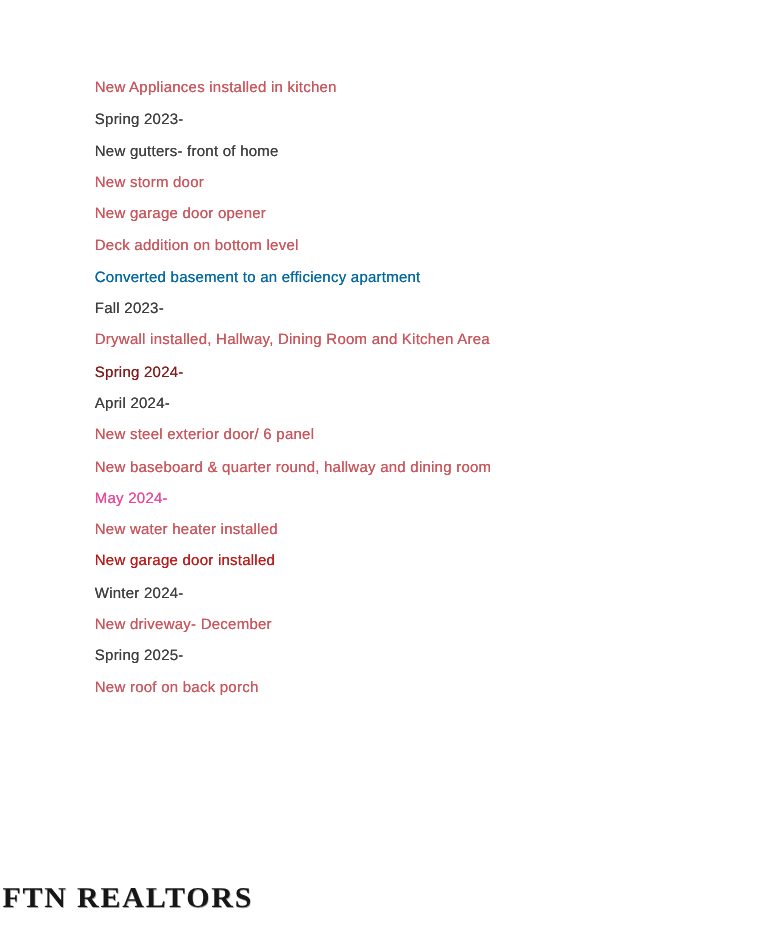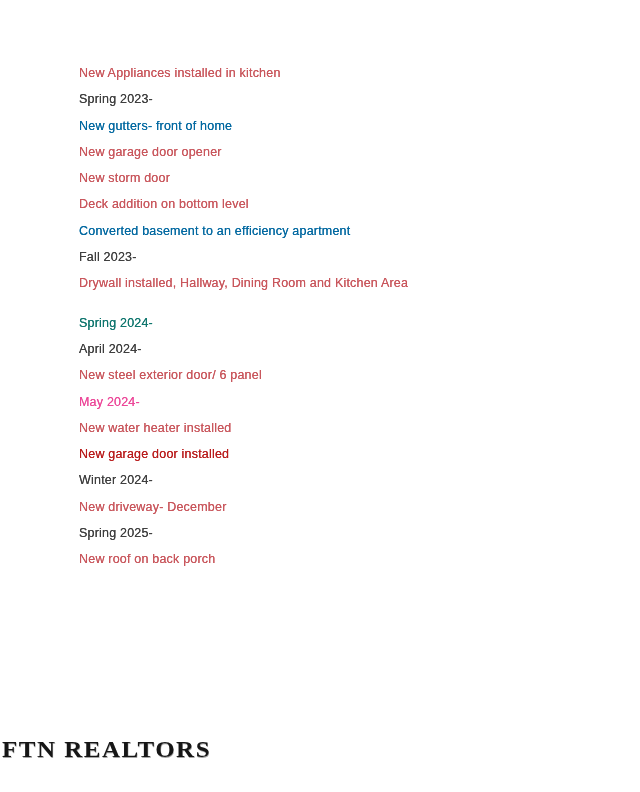--- a/index.html
+++ b/index.html
@@ -48,30 +48,31 @@
     text-shadow: 0.5px 0.5px 0.5px rgba(0,0,0,0.35);
   }
 </style>
 </head>
 <body>
 
 <div class="page" style="background: rgb(255, 255, 255);">
   <div class="list">
       <div class="line item" style="color: rgb(201, 87, 93);">New Appliances installed in kitchen</div>
       <div class="line heading" style="color: rgb(63, 63, 63);">Spring 2023-</div>
-      <div class="line item" style="color: #0369a1;">New gutters- front of home</div>
+      <div class="line item" style="color: #404040;">New gutters- front of home</div>
+      <div class="line item" style="color: rgb(201, 87, 93);">New storm door</div>
       <div class="line item" style="color: rgb(201, 87, 93);">New garage door opener</div>
-      <div class="line item" style="color: rgb(201, 87, 93);">New storm door</div>
       <div class="line item" style="color: rgb(201, 87, 93);">Deck addition on bottom level</div>
       <div class="line item" style="color: #0369a1;">Converted basement to an efficiency apartment</div>
       <div class="line heading" style="color: rgb(63, 63, 63);">Fall 2023-</div>
       <div class="line item" style="color: rgb(201, 87, 93);">Drywall installed, Hallway, Dining Room and Kitchen Area</div>
-      <div class="line heading" style="color: #0f766e; margin-top: 13px;">Spring 2024-</div>
+      <div class="line heading" style="color: #7f1d1d;">Spring 2024-</div>
       <div class="line heading" style="color: rgb(63, 63, 63);">April 2024-</div>
       <div class="line item" style="color: rgb(201, 87, 93);">New steel exterior door/ 6 panel</div>
+      <div class="line item" style="color: rgb(201, 87, 93);">New baseboard &amp; quarter round, hallway and dining room</div>
       <div class="line heading" style="color: #ec4899;">May 2024-</div>
       <div class="line item" style="color: rgb(201, 87, 93);">New water heater installed</div>
       <div class="line item" style="color: #b91c1c;">New garage door installed</div>
       <div class="line heading" style="color: rgb(63, 63, 63);">Winter 2024-</div>
       <div class="line item" style="color: rgb(201, 87, 93);">New driveway- December</div>
       <div class="line heading" style="color: rgb(63, 63, 63);">Spring 2025-</div>
       <div class="line item" style="color: rgb(201, 87, 93);">New roof on back porch</div>
     </div>
   <div class="logo" style="color: rgb(22, 22, 22);">FTN REALTORS</div>
 </div>

